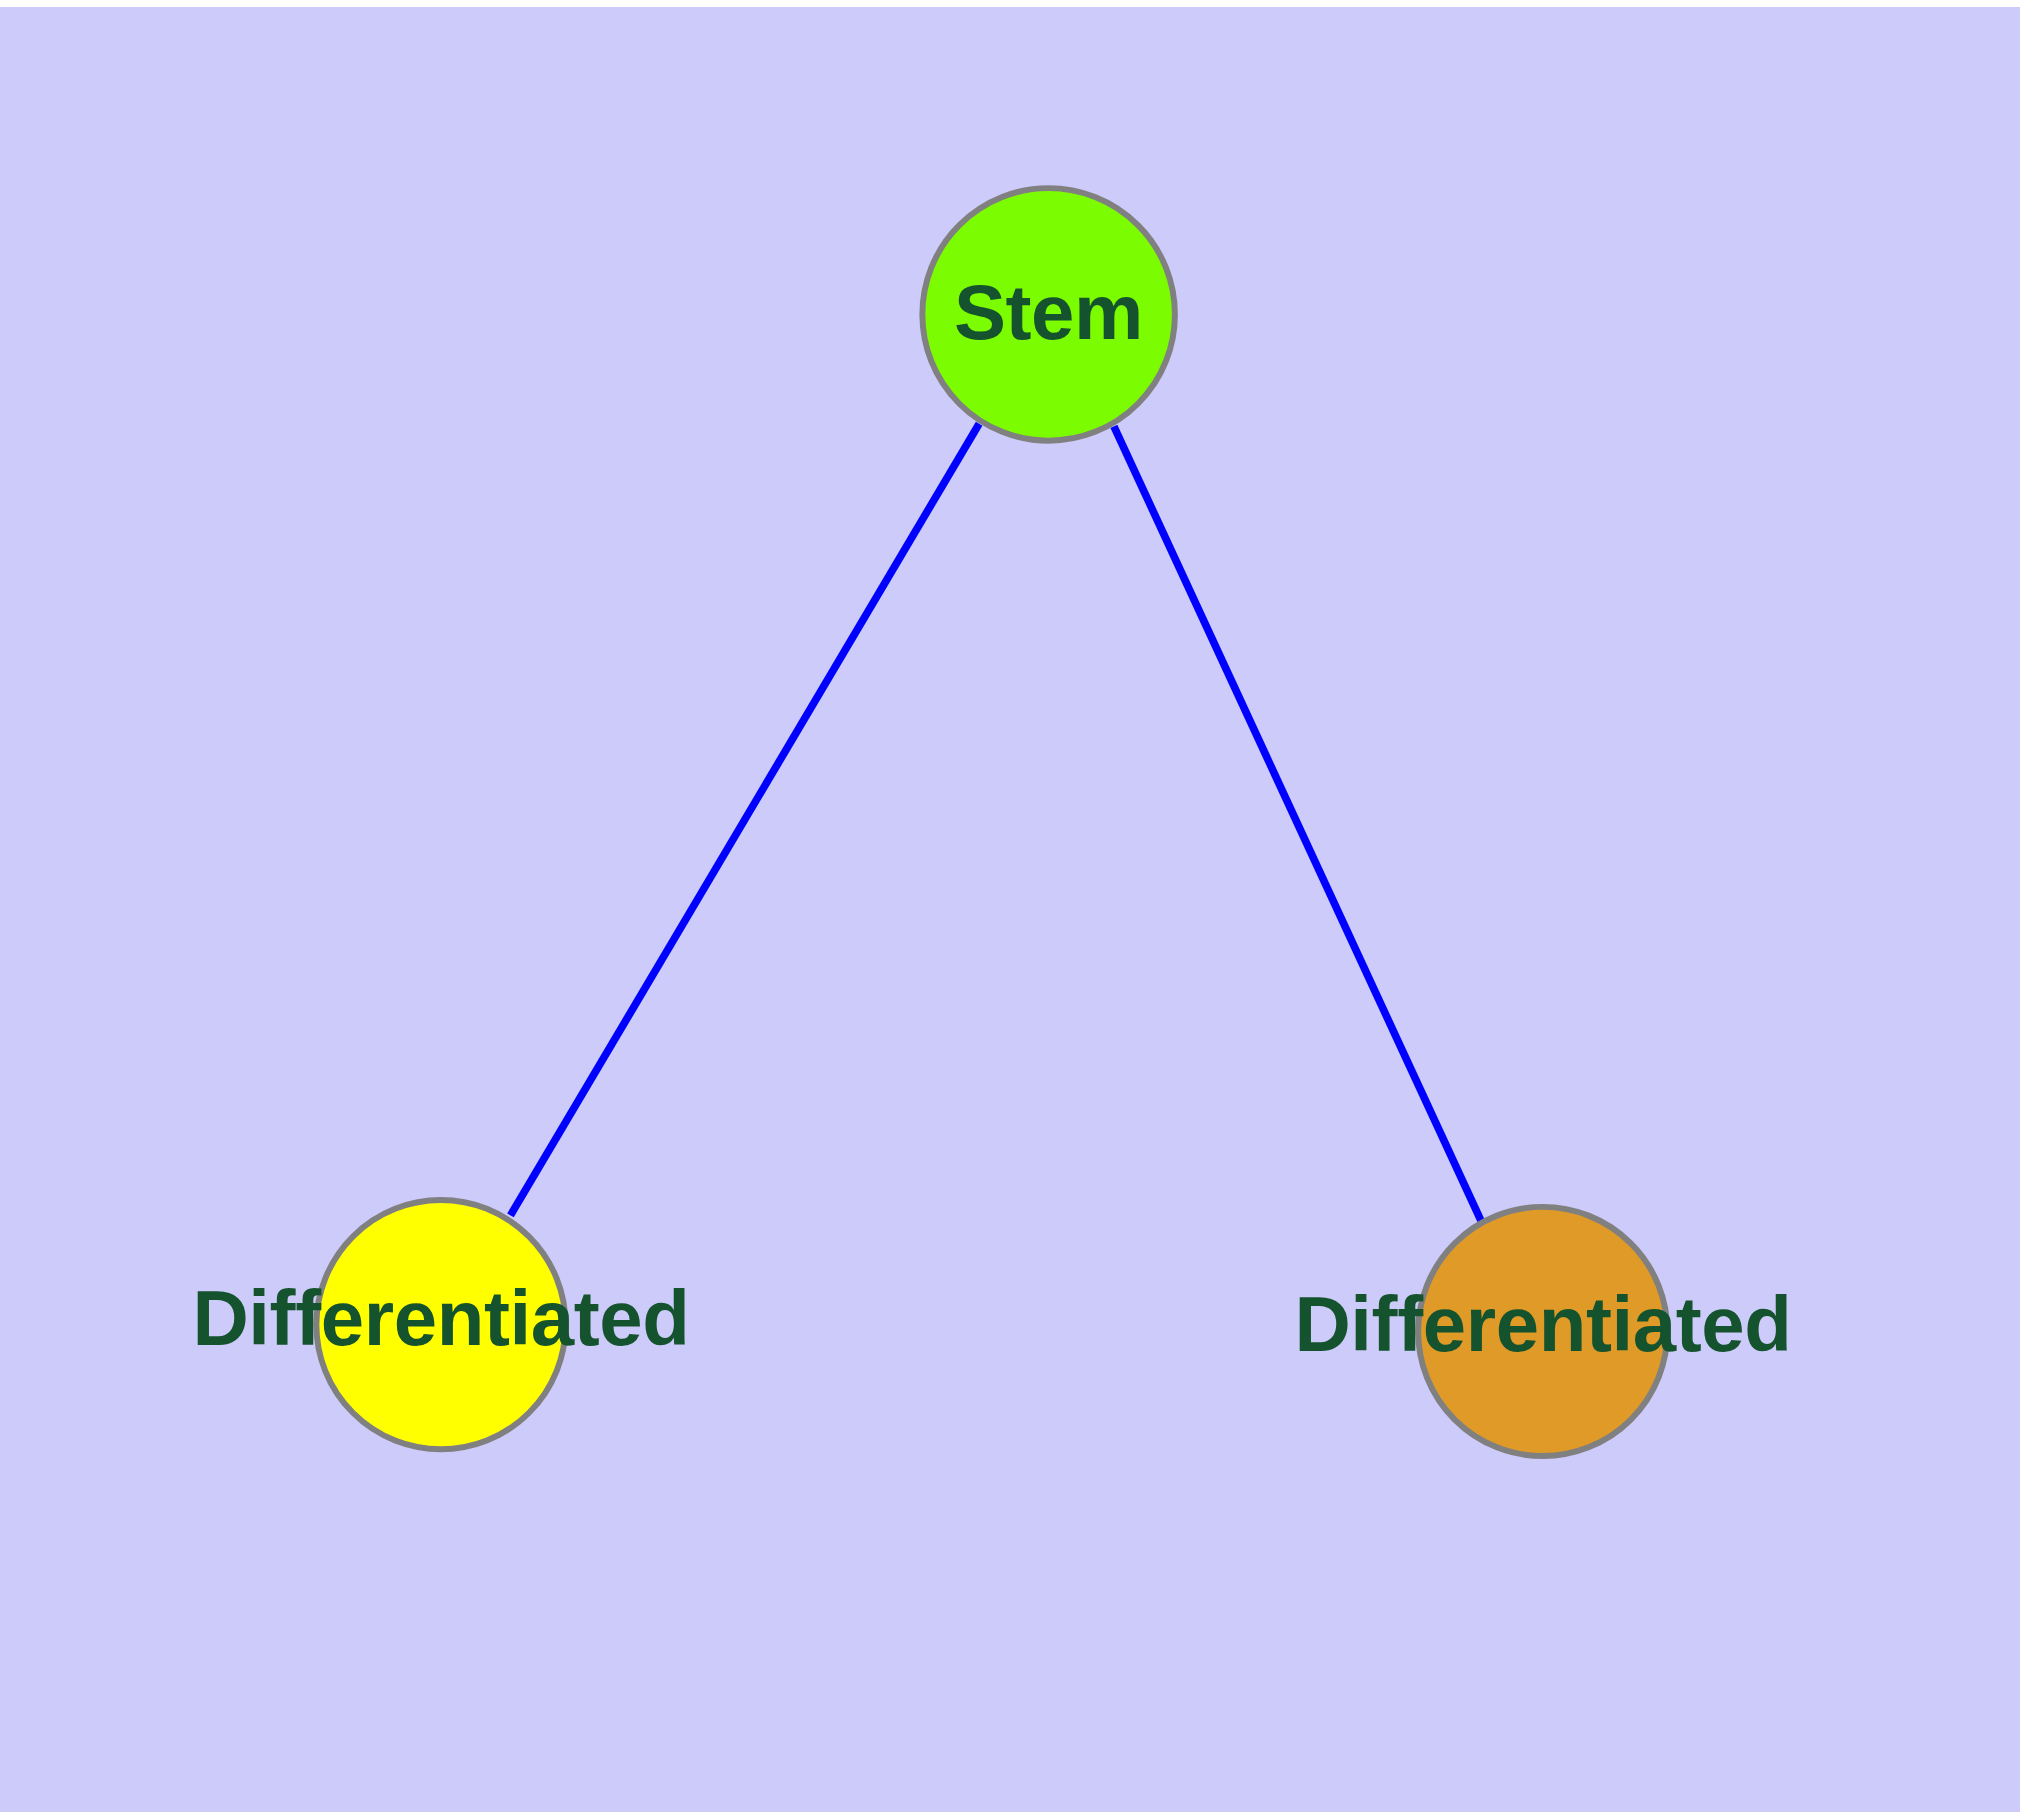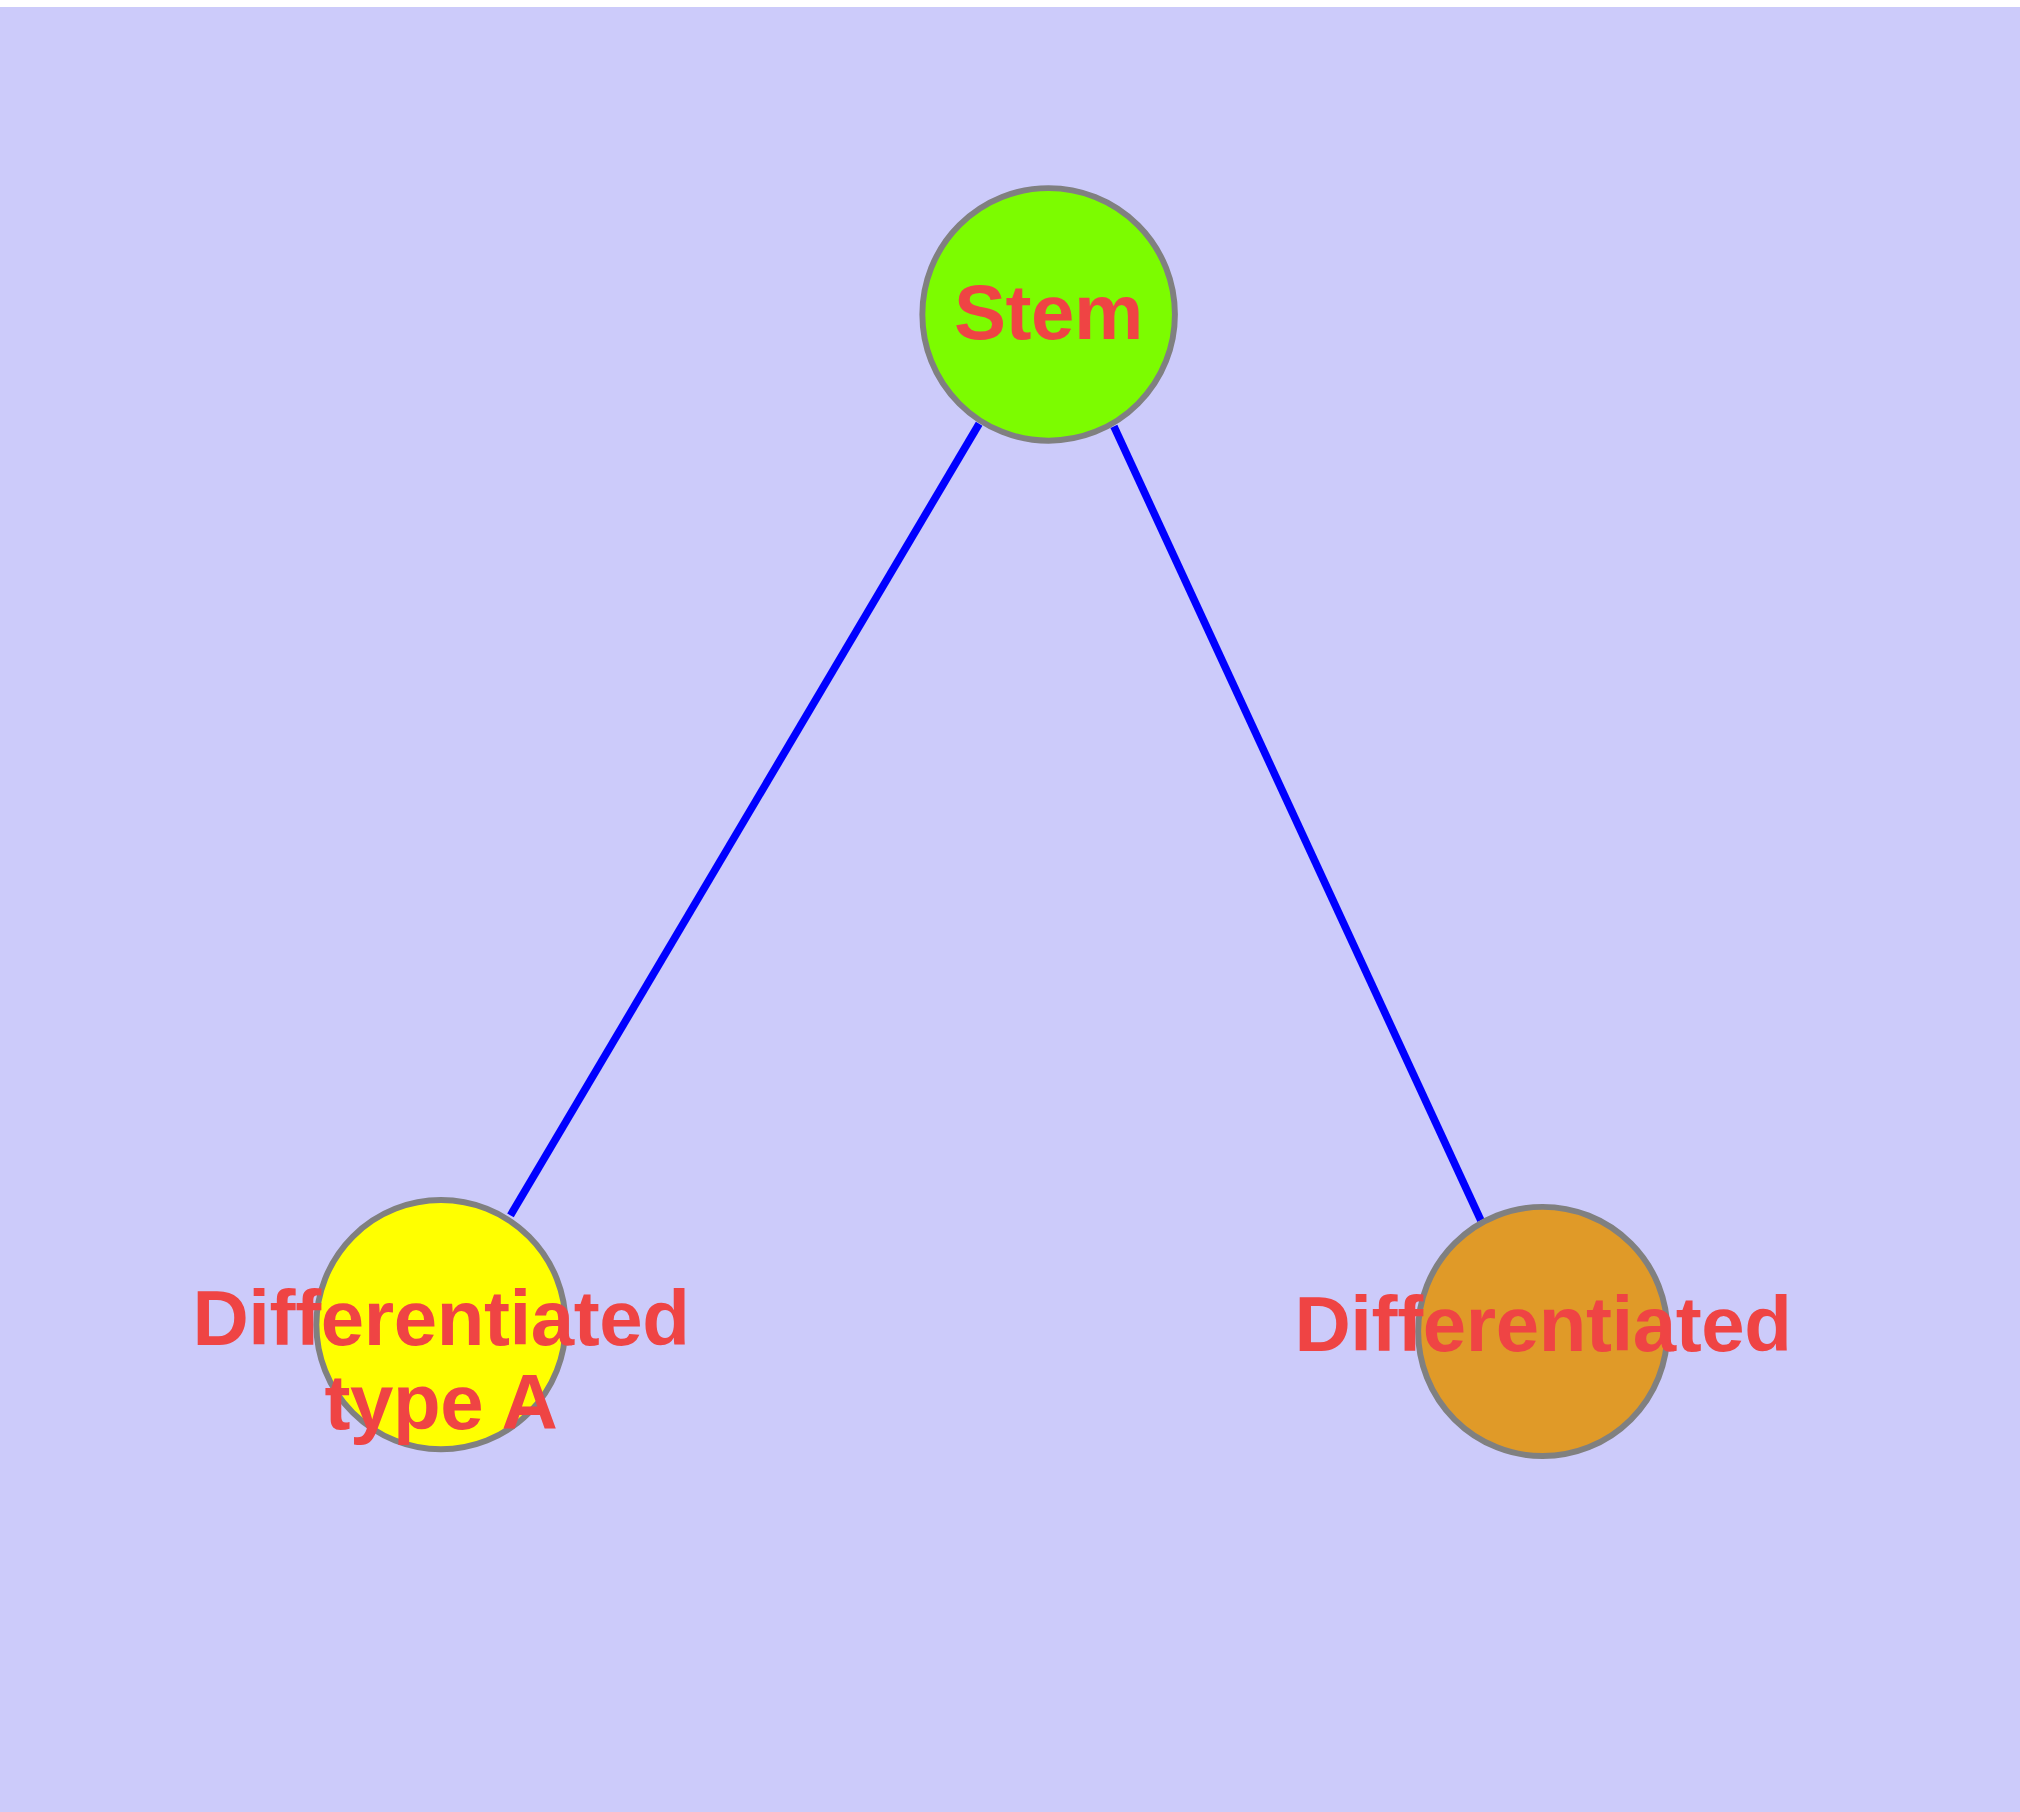--- a/index.html
+++ b/index.html
@@ -25,21 +25,21 @@
   #graph-svg {
     position: absolute;
     left: 0;
     top: 0;
     width: 2021px;
     height: 1812px;
   }
   .node-label {
     position: absolute;
     text-align: center;
-    color: #ef4444;
+    color: #14532d;
     font-weight: bold;
     white-space: nowrap;
     line-height: 1.08;
     pointer-events: none;
     letter-spacing: -0.4px;
   }
   #label-stem {
     font-size: 78px;
     left: 794px;
     top: 270px;
@@ -77,21 +77,20 @@
 
     <circle cx="1820" cy="1571" r="147" fill="#e09a28" stroke="#808080" stroke-width="7"></circle>
   </svg>
 
   <div class="node-label" id="label-stem">
     <div>Stem</div>
   </div>
 
   <div class="node-label" id="label-type-a">
     <div>Differentiated</div>
-    <div>type A</div>
   </div>
 
   <div class="node-label" id="label-type-b">
     <div>Differentiated</div>
   </div>
 
 </div>
 
 
 </body></html>

